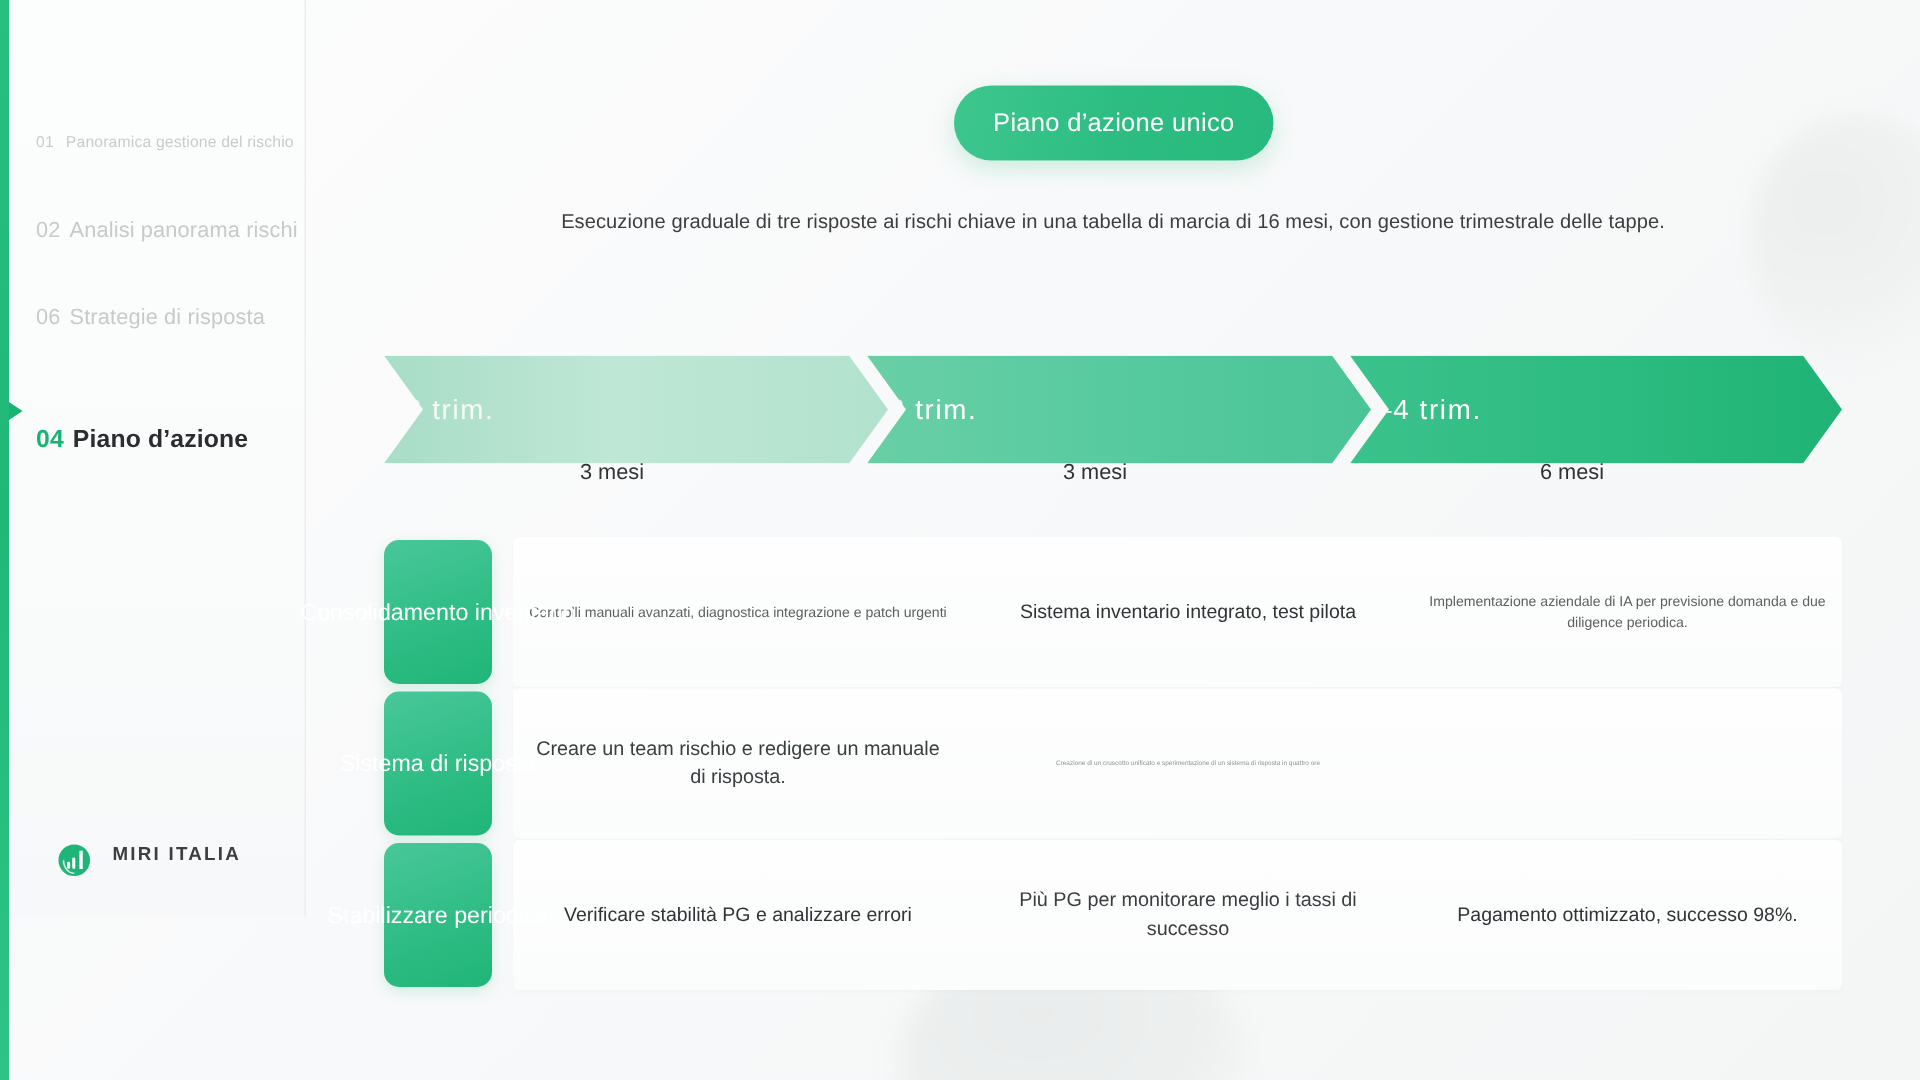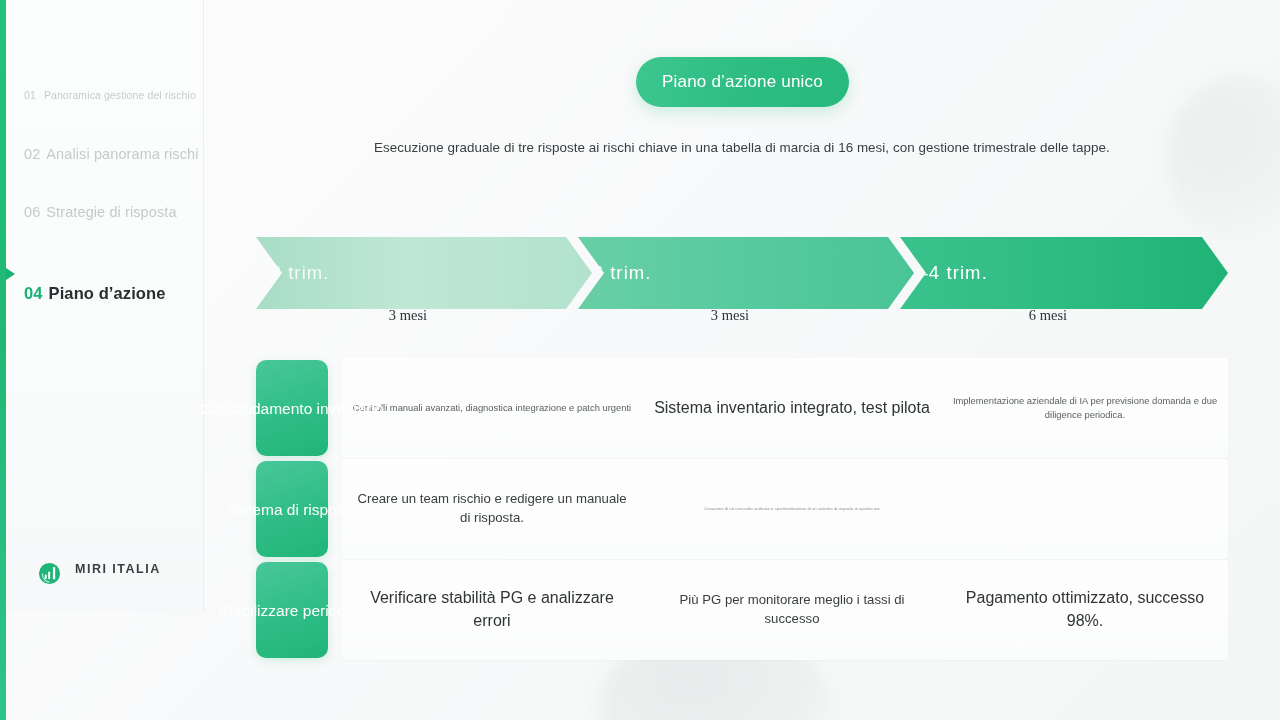--- a/index.html
+++ b/index.html
@@ -105,21 +105,21 @@
     color: #ffffff; font-size: 18.5px; letter-spacing: 1.1px;
     margin-left: 6px;
   }
   .chev-1 { left: 0;    width: 336px; background: linear-gradient(90deg,#a8ddc6 0%,#bfe7d6 45%,#b2e2cd 100%); }
   .chev-1 .chev-label { color: #f4fbf8; }
   .chev-2 { left: 322px; width: 336px; background: linear-gradient(90deg,#69cfa5 0%,#57caa0 50%,#4ac496 100%); }
   .chev-3 { left: 644px; width: 328px; background: linear-gradient(90deg,#3bc28c 0%,#2cbb80 55%,#1fb375 100%); }
 
   .months {
     position: absolute; top: 307px;
-    text-align: center; font-size: 14.5px; color: #2f3335; font-family: Liberation Serif, serif;
+    text-align: center; font-size: 14.5px; color: #2f3335;
   }
   .m1 { left: 256px; width: 304px; }
   .m2 { left: 578px; width: 304px; }
   .m3 { left: 896px; width: 304px; }
 
   
   #grid { position: absolute; left: 256px; top: 358px; width: 972px; }
   .row { position: relative; height: 100px; margin-bottom: 0; }
   .row-sep { height: 1px; }
 
@@ -149,21 +149,21 @@
     text-align: center; padding: 0 10px;
     color: #36393b; line-height: 1.42;
   }
   .c1 { left: 86px;  width: 300px; }
   .c2 { left: 386px; width: 300px; }
   .c3 { left: 686px; width: 286px; }
 
   .t-xs { font-size: 9.4px;  color: #5c6062; line-height: 1.5; }
   .t-xxs{ font-size: 4.3px;  color: #8d9294; line-height: 1.6; }
   .t-sm { font-size: 13.2px; color: #3a3e40; }
-  .t-md { font-size: 16px; color: #303436; text-align: center; }
+  .t-md { font-size: 13px; color: #303436; text-align: center; }
 </style>
 </head>
 <body>
 
 <div id="slide">
 
   <div class="blob blob-tr"></div>
   <div class="blob blob-b"></div>
 
   <div id="sidebar">

